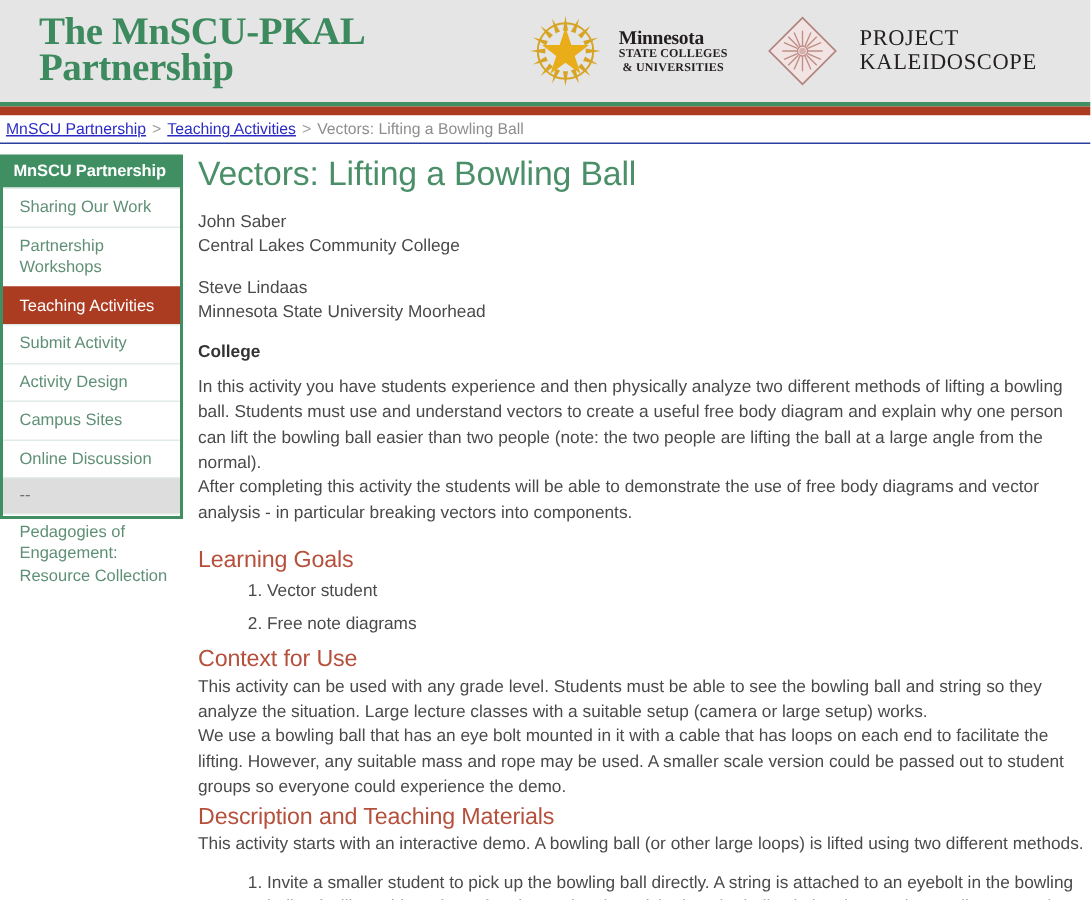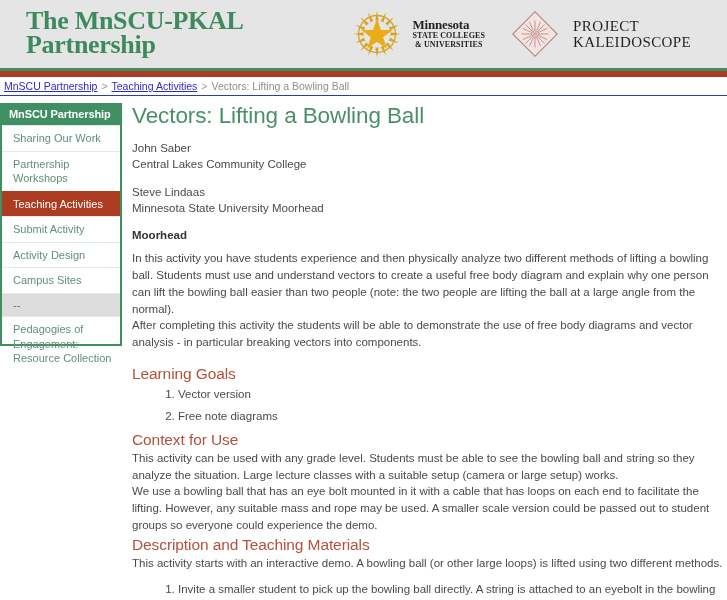--- a/index.html
+++ b/index.html
@@ -306,47 +306,50 @@
     </div>
     <div class="side-item">
       <span>Submit Activity</span>
     </div>
     <div class="side-item">
       <span>Activity Design</span>
     </div>
     <div class="side-item">
       <span>Campus Sites</span>
     </div>
+    <div class="side-item">
+      <span>Online Discussion</span>
+    </div>
     <div class="side-item divider">
       <span>--</span>
     </div>
     <div class="side-item">
       <span>Pedagogies of Engagement: Resource Collection</span>
     </div>
   </nav>
 
   <main class="main">
 
     <h1 class="page-title">Vectors: Lifting a Bowling Ball</h1>
 
     <div class="author-block">
       <div>John Saber</div>
       <div>Central Lakes Community College</div>
       <div class="gap"></div>
       <div>Steve Lindaas</div>
       <div>Minnesota State University Moorhead</div>
     </div>
 
-    <div class="sub-head">Moorhead</div>
+    <div class="sub-head">College</div>
     <p class="body">In this activity you have students experience and then physically analyze two different methods of lifting a bowling ball. Students must use and understand vectors to create a useful free body diagram and explain why one person can lift the bowling ball easier than two people (note: the two people are lifting the ball at a large angle from the normal).</p>
     <p class="body">After completing this activity the students will be able to demonstrate the use of free body diagrams and vector analysis - in particular breaking vectors into components.</p>
 
     <h2 class="section-head">Learning Goals</h2>
     <ol class="goals">
-      <li>Vector version</li>
+      <li>Vector student</li>
       <li>Free note diagrams</li>
     </ol>
 
     <h2 class="section-head tight">Context for Use</h2>
     <p class="body">This activity can be used with any grade level. Students must be able to see the bowling ball and string so they analyze the situation. Large lecture classes with a suitable setup (camera or large setup) works.</p>
     <p class="body">We use a bowling ball that has an eye bolt mounted in it with a cable that has loops on each end to facilitate the lifting. However, any suitable mass and rope may be used. A smaller scale version could be passed out to student groups so everyone could experience the demo.</p>
 
     <h2 class="section-head tight">Description and Teaching Materials</h2>
     <p class="body">This activity starts with an interactive demo. A bowling ball (or other large loops) is lifted using two different methods.</p>
     <ol class="steps">

